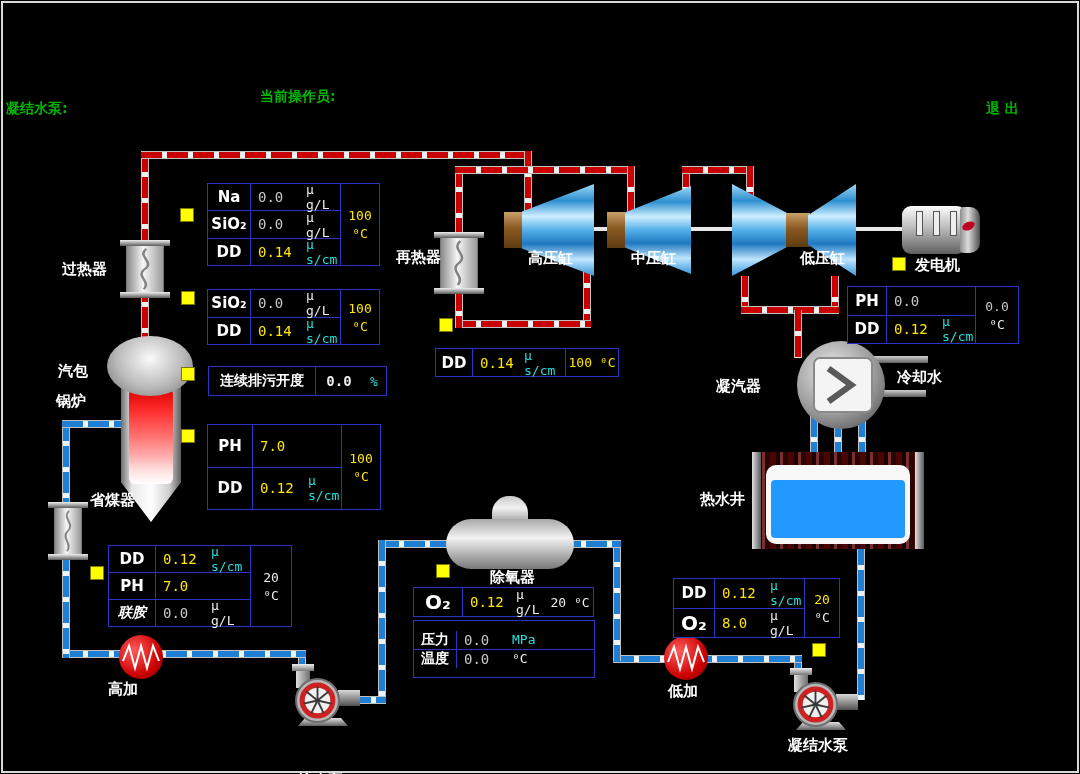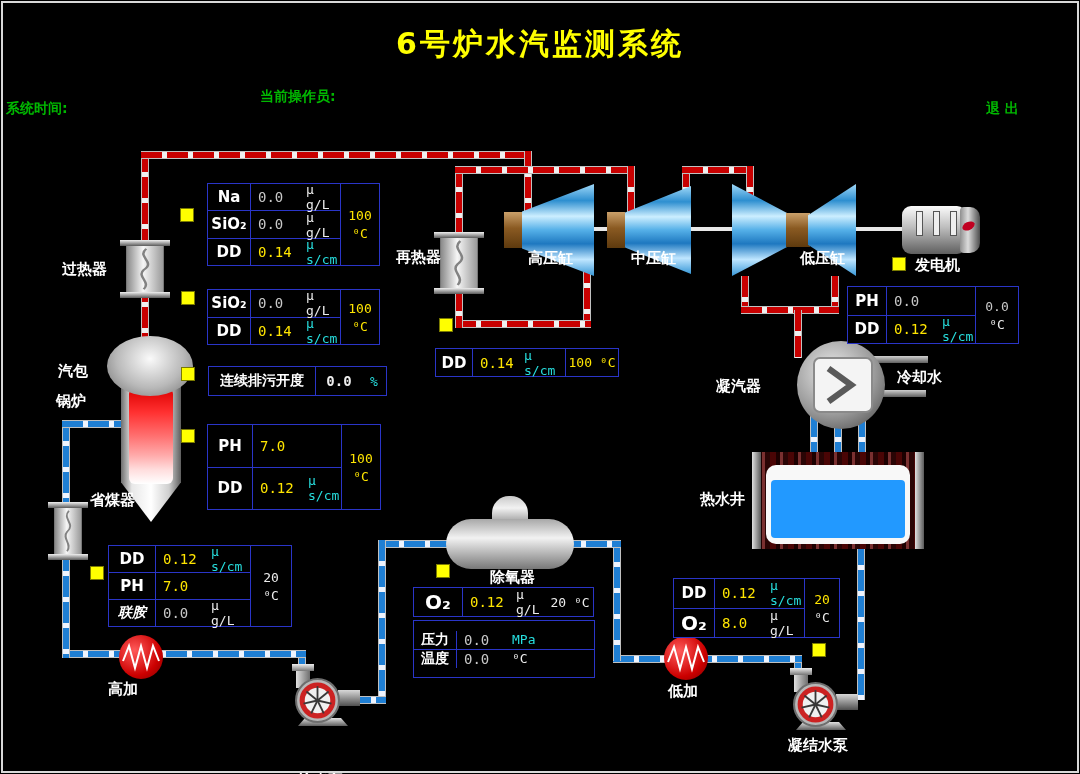--- a/index.html
+++ b/index.html
@@ -70,22 +70,21 @@
   .pump .base{position:absolute;left:6px;top:54px;width:50px;height:8px;background:linear-gradient(180deg,#e0e0e0,#5e5e5e);
     clip-path:polygon(14% 0,86% 0,100% 100%,0 100%);}
   .pump .volute{position:absolute;left:2px;top:13px;width:47px;height:47px;}
 </style>
 </head>
 <body>
 
 <div id="screen">
   <div class="frame"></div>
 
-  <div class="title">6号炉水汽监测系统</div>
-  <div class="green" style="left:6px;top:100px;">系统时间:</div>
+  <div class="green" style="left:6px;top:100px;">凝结水泵:</div>
   <div class="green" style="left:260px;top:88px;">当前操作员:</div>
   <div class="green" style="left:986px;top:100px;cursor:pointer;">退  出</div>
 
   <div class="pv red" style="left:141px;top:151px;height:190px;"></div>
   <div class="ph red" style="left:141px;top:151px;width:391px;"></div>
   <div class="pv red" style="left:524px;top:151px;height:64px;"></div>
   <div class="pv red" style="left:583px;top:262px;height:66px;"></div>
   <div class="ph red" style="left:455px;top:320px;width:136px;"></div>
   <div class="pv red" style="left:455px;top:290px;height:38px;"></div>
   <div class="pv red" style="left:455px;top:166px;height:74px;"></div>

